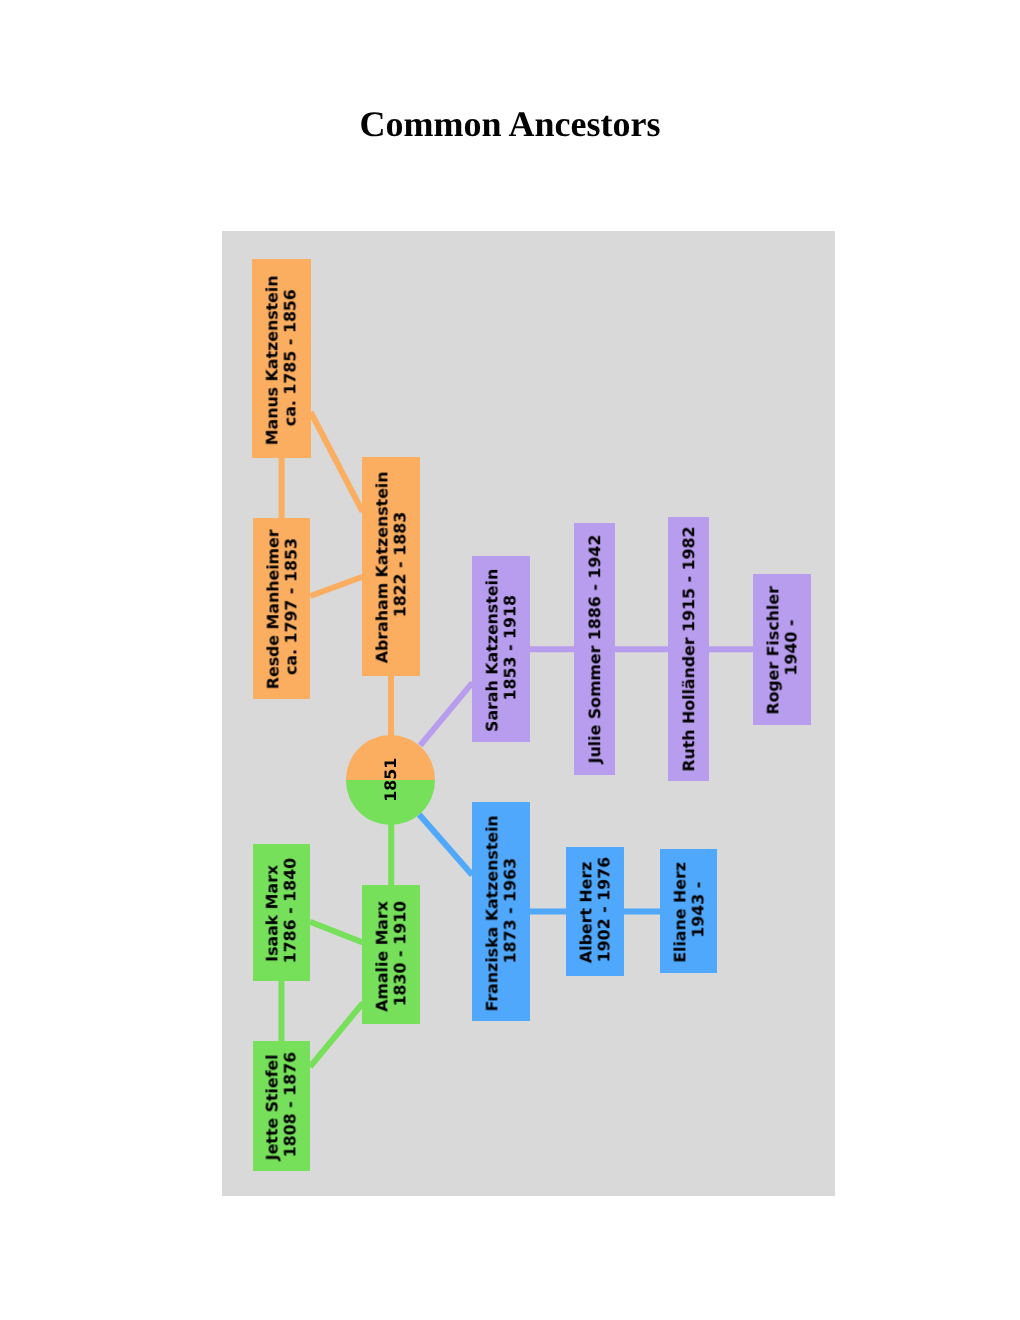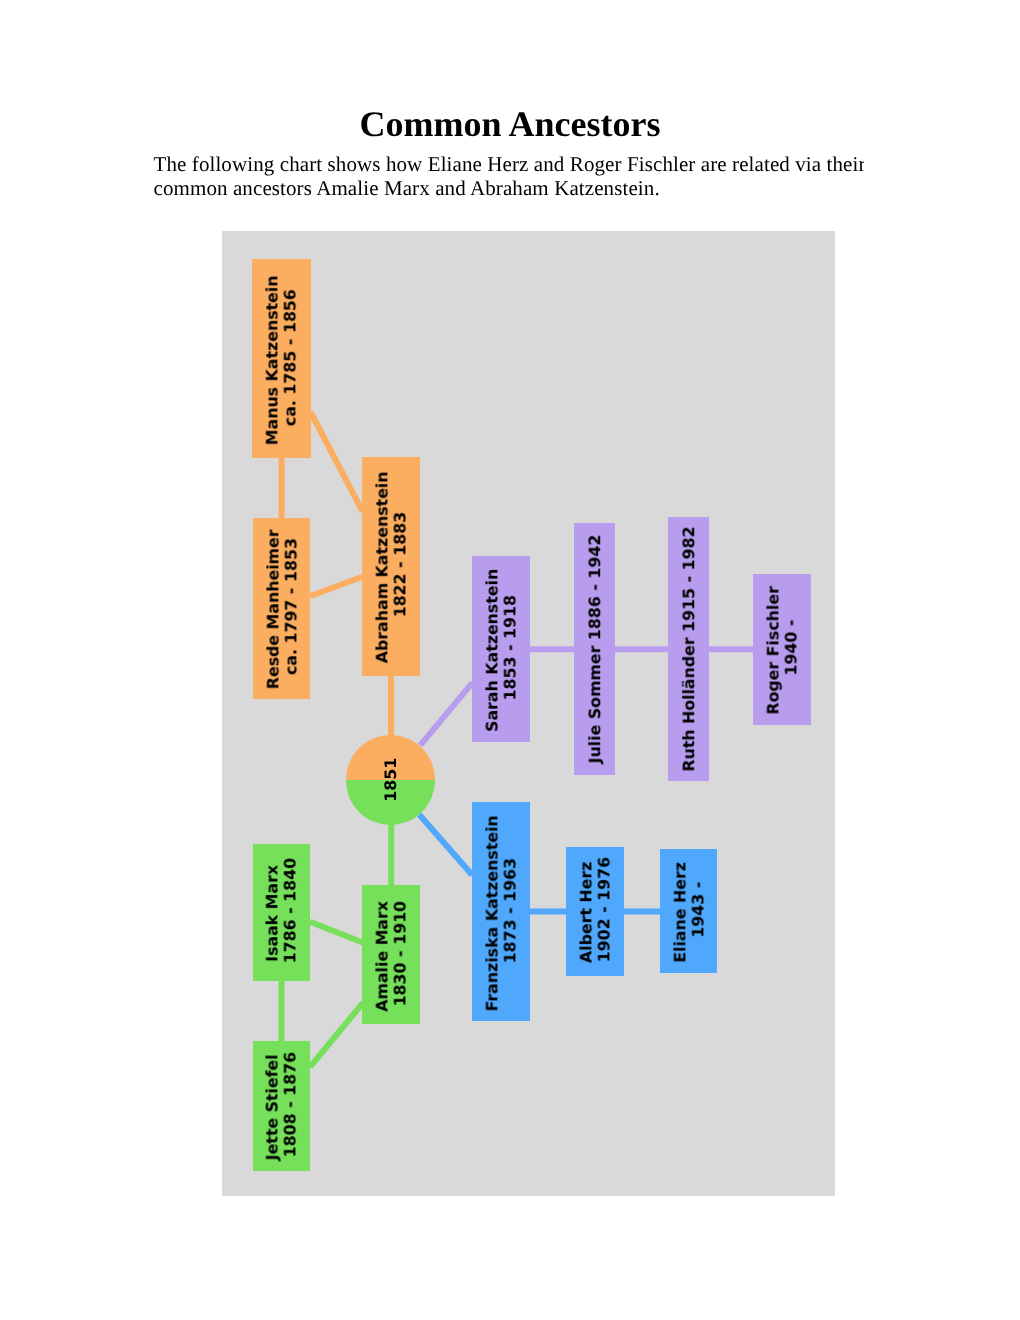--- a/index.html
+++ b/index.html
@@ -28,21 +28,20 @@
 #union .top{top:0;} #union .bot{top:50%;}
 #union .ulbl{position:absolute;left:0;top:0;width:100%;height:100%;
              display:flex;align-items:center;justify-content:center;}
 #union .ulbl span{transform:rotate(-90deg);font:bold 15.8px/17.6px "DejaVu Sans",sans-serif;color:#000;}
 </style>
 </head>
 <body>
 
 <div class="page">
   <h1 id="title">Common Ancestors</h1>
-  <p id="para">The following chart shows how Eliane Herz and Roger Fischler are related via their common ancestors Amalie Marx and Abraham Katzenstein.</p>
   <div id="chart">
     <svg id="edges" viewBox="0 0 612.5 965.3">
       <polyline points="59.60,226.30 59.60,287.60" fill="none" stroke="#fbad60" stroke-width="6.0" stroke-linecap="butt"></polyline>
       <polyline points="88.60,181.00 140.50,280.50" fill="none" stroke="#fbad60" stroke-width="6.0" stroke-linecap="butt"></polyline>
       <polyline points="88.40,365.00 140.50,345.80" fill="none" stroke="#fbad60" stroke-width="6.0" stroke-linecap="butt"></polyline>
       <polyline points="169.00,443.50 169.00,509.00" fill="none" stroke="#fbad60" stroke-width="6.0" stroke-linecap="butt"></polyline>
       <polyline points="198.20,514.40 250.50,451.60" fill="none" stroke="#b89dee" stroke-width="6.0" stroke-linecap="butt"></polyline>
       <polyline points="307.00,418.20 353.00,418.20" fill="none" stroke="#b89dee" stroke-width="6.0" stroke-linecap="butt"></polyline>
       <polyline points="392.00,418.20 446.50,418.20" fill="none" stroke="#b89dee" stroke-width="6.0" stroke-linecap="butt"></polyline>
       <polyline points="486.00,418.20 531.60,418.20" fill="none" stroke="#b89dee" stroke-width="6.0" stroke-linecap="butt"></polyline>

